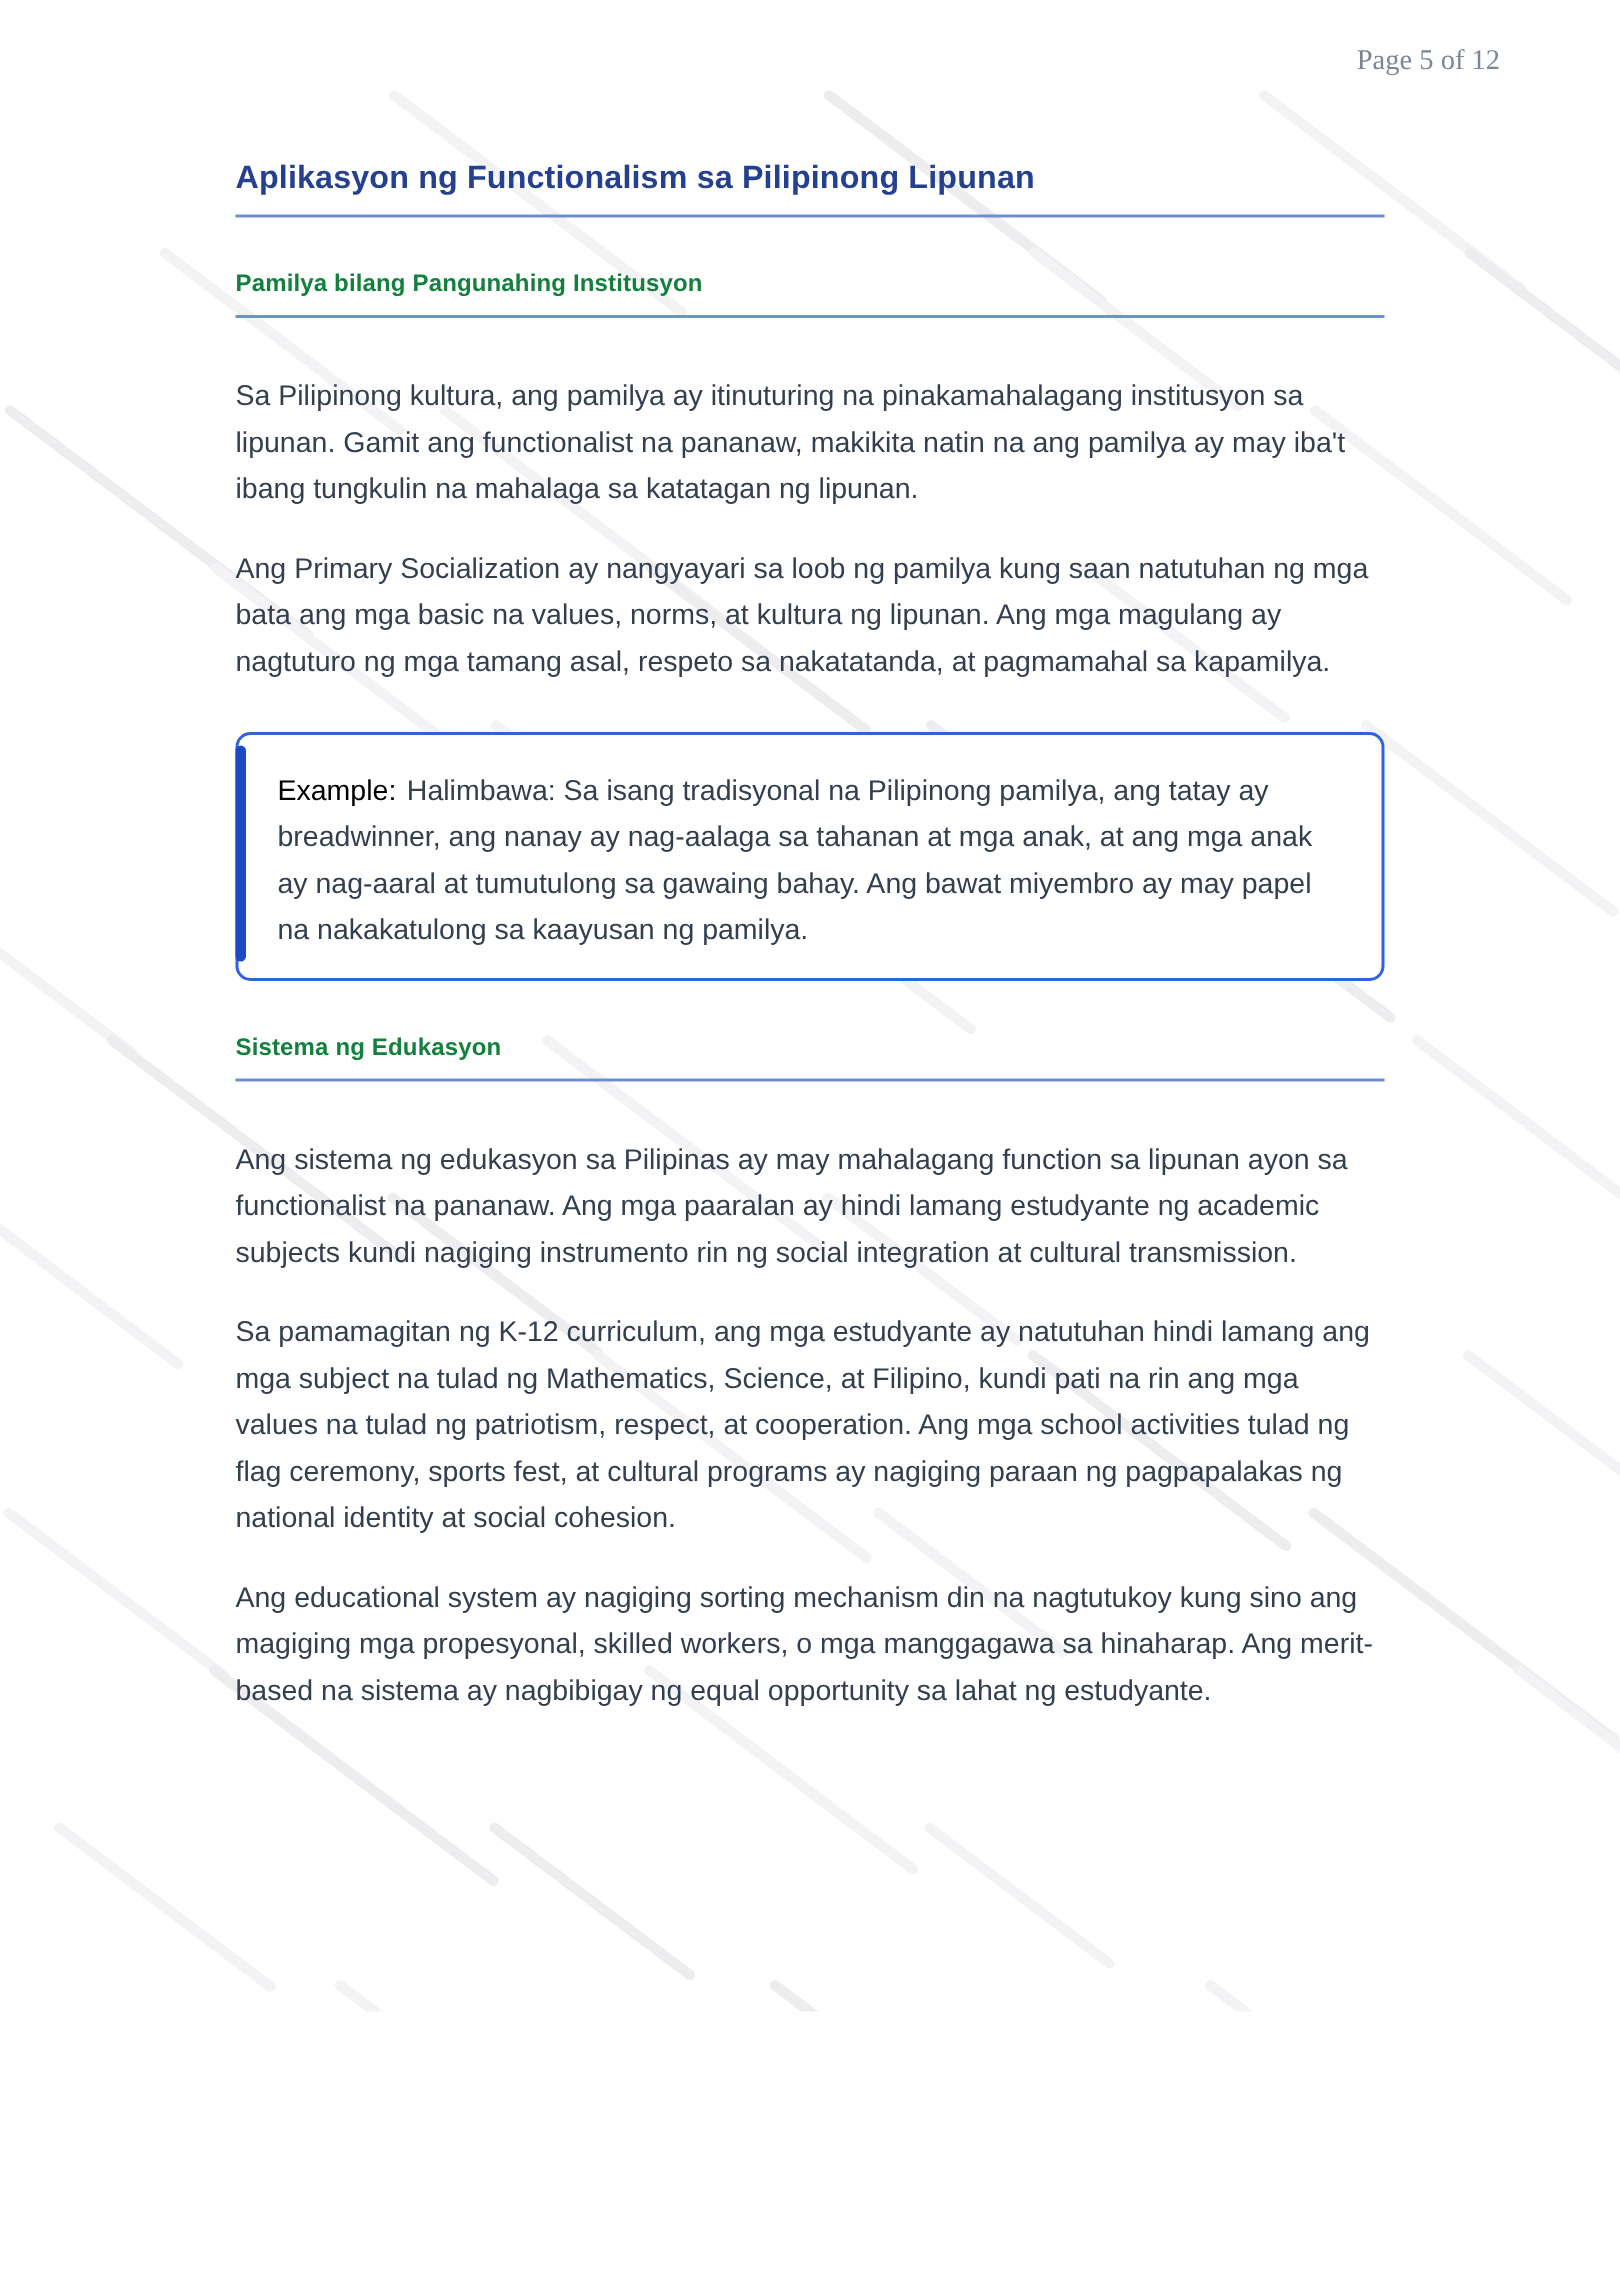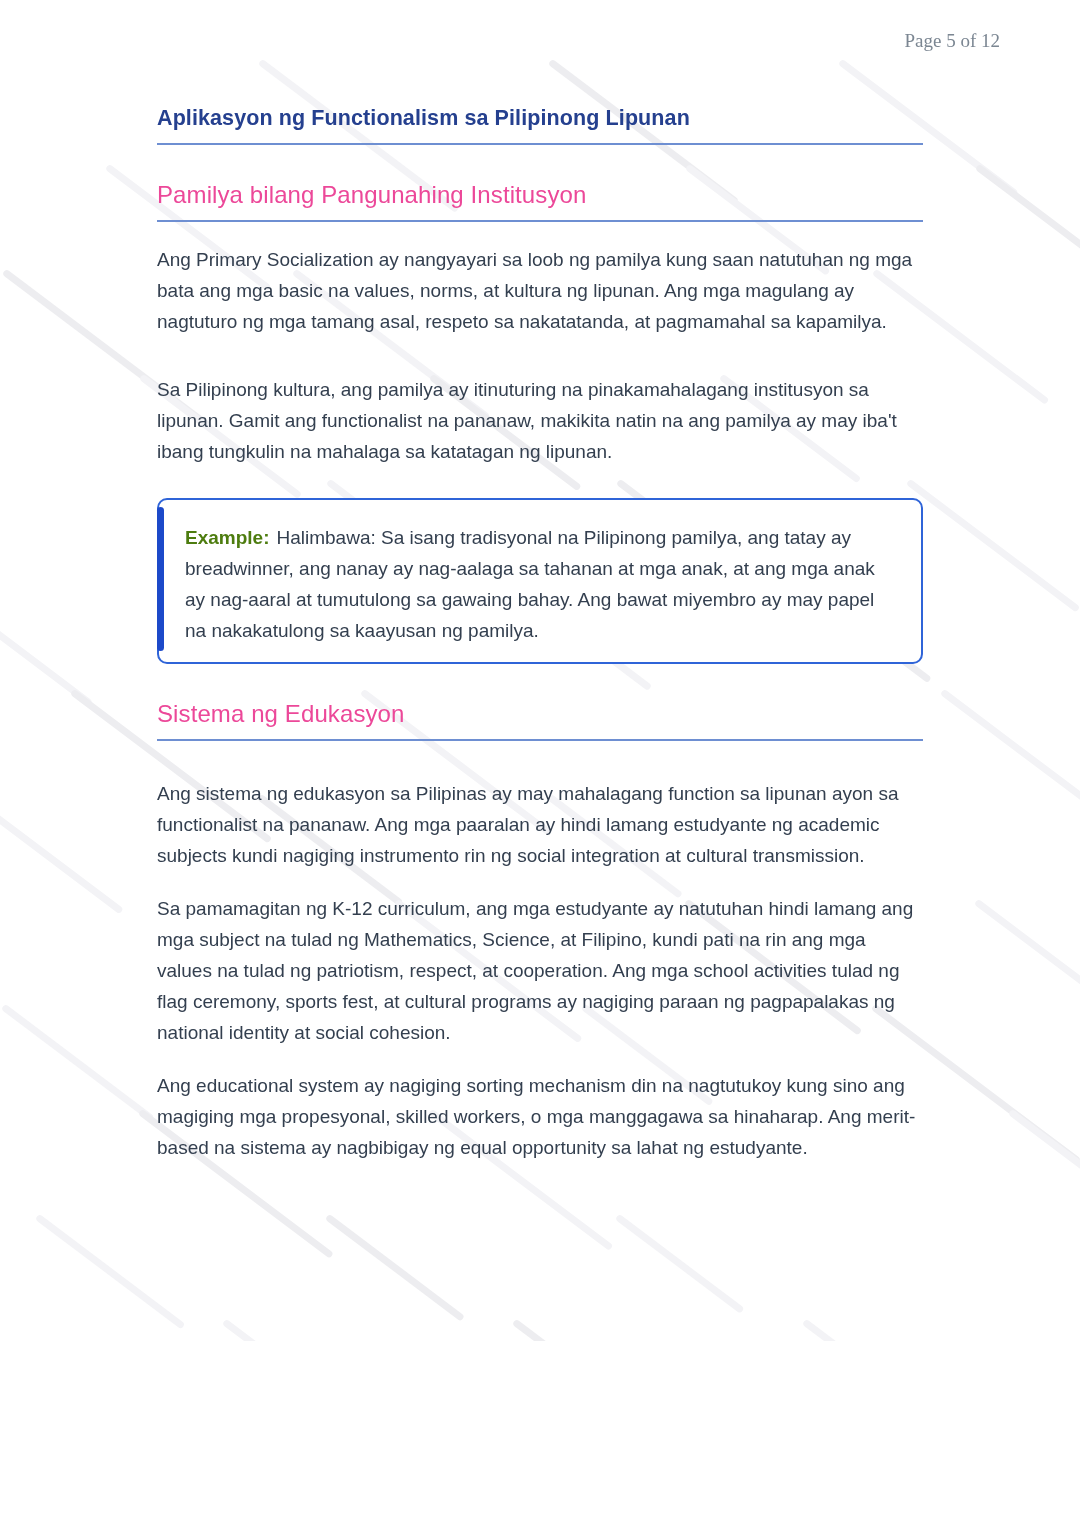--- a/index.html
+++ b/index.html
@@ -42,23 +42,23 @@
   .doc-title {
     margin:0;
     padding-top:106px;
     font-size:21.5px;
     font-weight:700;
     color:#25408f;
     letter-spacing:0.1px;
   }
   .section-heading {
     margin:36px 0 0 0;
-    font-size:24px;
-    font-weight:400;
-    color:#ec4899;
+    font-size:16px;
+    font-weight:700;
+    color:#15803d;
     letter-spacing:0.1px;
   }
   .rule {
     height:2px;
     background:#6e8fd2;
     margin-top:11px;
   }
   .rule-title { margin-top:12px; }
   .body-par {
     margin:22px 0 0 0;
@@ -81,22 +81,22 @@
     border-radius:4px;
     background:#1c49c9;
   }
   .example-par {
     margin:0;
     font-size:19px;
     line-height:31px;
     color:#333f4f;
   }
   .example-label {
-    font-weight:700;
-    color:#4d7c0f;
+    font-weight:400;
+    color:#000000;
     margin-right:7px;
   }
   .footer-brand {
     position:absolute;
     top:1470px; left:0;
     width:100%;
     text-align:center;
     font-size:22px;
     color:#0f766e;
     z-index:1;
@@ -156,22 +156,22 @@
 
   <div class="content">
 
     <h1 class="doc-title">Aplikasyon ng Functionalism sa Pilipinong Lipunan</h1>
     <div class="rule rule-title"></div>
 
     <section>
       <h2 class="section-heading">Pamilya bilang Pangunahing Institusyon</h2>
       <div class="rule"></div>
 
+      <p class="body-par par-first">Sa Pilipinong kultura, ang pamilya ay itinuturing na pinakamahalagang institusyon sa lipunan. Gamit ang functionalist na pananaw, makikita natin na ang pamilya ay may iba't ibang tungkulin na mahalaga sa katatagan ng lipunan.</p>
       <p class="body-par">Ang Primary Socialization ay nangyayari sa loob ng pamilya kung saan natutuhan ng mga bata ang mga basic na values, norms, at kultura ng lipunan. Ang mga magulang ay nagtuturo ng mga tamang asal, respeto sa nakatatanda, at pagmamahal sa kapamilya.</p>
-      <p class="body-par par-first">Sa Pilipinong kultura, ang pamilya ay itinuturing na pinakamahalagang institusyon sa lipunan. Gamit ang functionalist na pananaw, makikita natin na ang pamilya ay may iba't ibang tungkulin na mahalaga sa katatagan ng lipunan.</p>
 
       <div class="example-box">
         <div class="example-bar"></div>
         <p class="example-par"><span class="example-label">Example:</span><span>Halimbawa: Sa isang tradisyonal na Pilipinong pamilya, ang tatay ay breadwinner, ang nanay ay nag-aalaga sa tahanan at mga anak, at ang mga anak ay nag-aaral at tumutulong sa gawaing bahay. Ang bawat miyembro ay may papel na nakakatulong sa kaayusan ng pamilya.</span></p>
       </div>
     </section>
 
     <section>
       <h2 class="section-heading">Sistema ng Edukasyon</h2>
       <div class="rule"></div>

